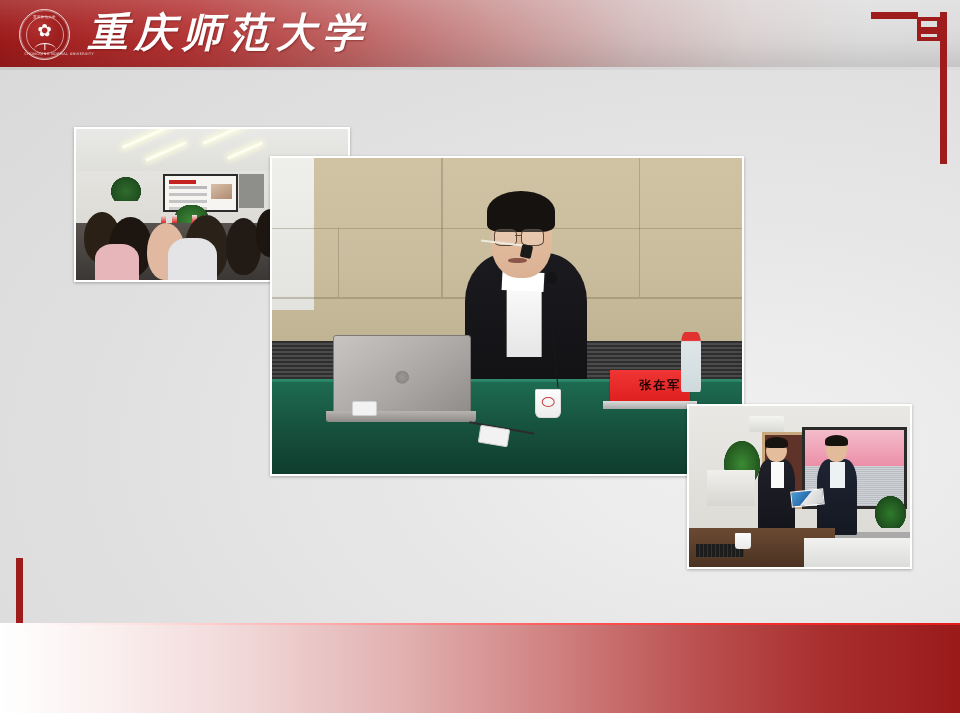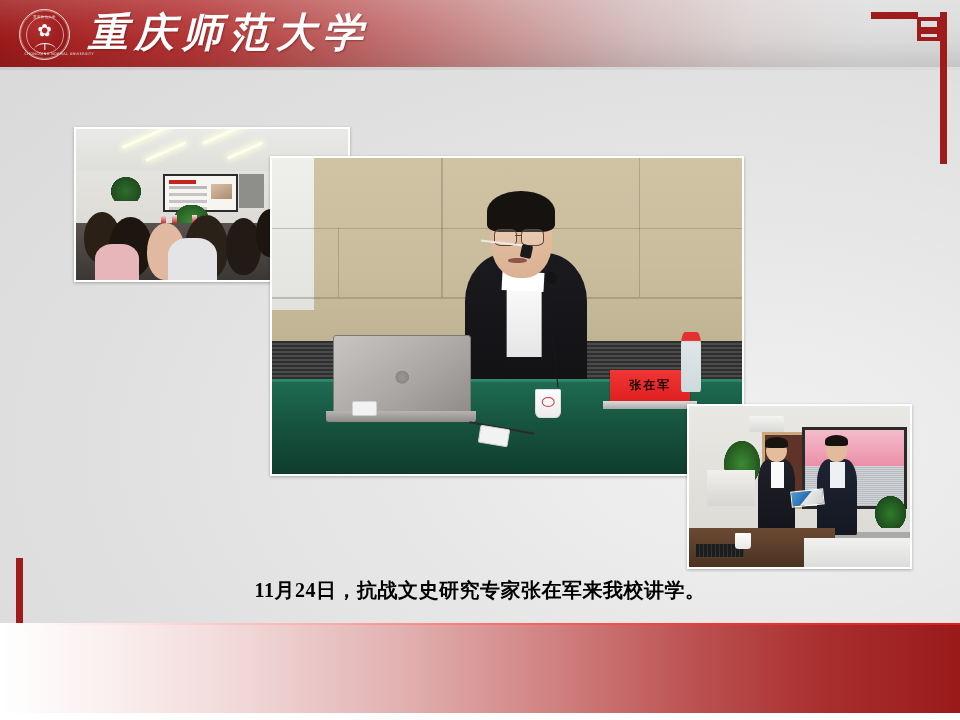--- a/index.html
+++ b/index.html
@@ -320,20 +320,21 @@
   .p2-cup-logo { position:absolute; left:50%; top:45%; transform:translate(-50%,-50%);
     width:45%; height:30%; border-radius:50%; border:1.4px solid #c3423f; }
   .p2-nameplate { left:72%; top:67%; width:17%; height:10%;
     background: linear-gradient(to bottom,#f03535 0%,#e02020 100%);
     box-shadow: 0 1px 2px rgba(0,0,0,0.3); }
   .p2-nameplate-txt {
     position:absolute; left:0; top:0; width:100%; height:100%;
     display:flex; align-items:center; justify-content:center;
     color:#1a0000; font-size:12px; font-weight:700; letter-spacing:2px;
     font-family:Liberation Mono, monospace;
+    padding-left:10px;
   }
   .p2-nameplate-base { left:70.5%; top:77%; width:20%; height:2.5%;
     background: linear-gradient(to bottom,#dcdcdc,#a9a9a9); }
   .p2-bottle { left:87%; top:55%; width:4.2%; height:19%;
     background: linear-gradient(to bottom,#e23131 0%,#e23131 14%,#dfe6e8 16%,#cfdadd 100%);
     border-radius: 22% 22% 8% 8%; }
   .p2-cable { left:42%; top:85%; width:14%; height:1.6px;
     background:#2b2b2b; transform: rotate(10deg); }
   .p2-adapter { left:44%; top:85%; width:6%; height:5%;
     background:#f2f2f2; border:1px solid #cfcfcf; border-radius:2px; transform: rotate(9deg); }
@@ -530,19 +531,18 @@
     <div class="ph-layer p3-man-r-shirt"></div>
     <div class="ph-layer p3-man-r-head"></div>
     <div class="ph-layer p3-man-r-hair"></div>
     <div class="ph-layer p3-book"></div>
     <div class="ph-layer p3-deskfg"></div>
     <div class="ph-layer p3-deskfg2"></div>
     <div class="ph-layer p3-kb"></div>
     <div class="ph-layer p3-cup"></div>
   </div>
 
-  <div class="caption">11月24日，抗战文史研究专家张在军来我校讲学。</div>
 
   <div class="bottom-band-top"></div>
   <div class="bottom-band"></div>
   <div class="bottom-edge"></div>
 
 </div>
 
 </body></html>

